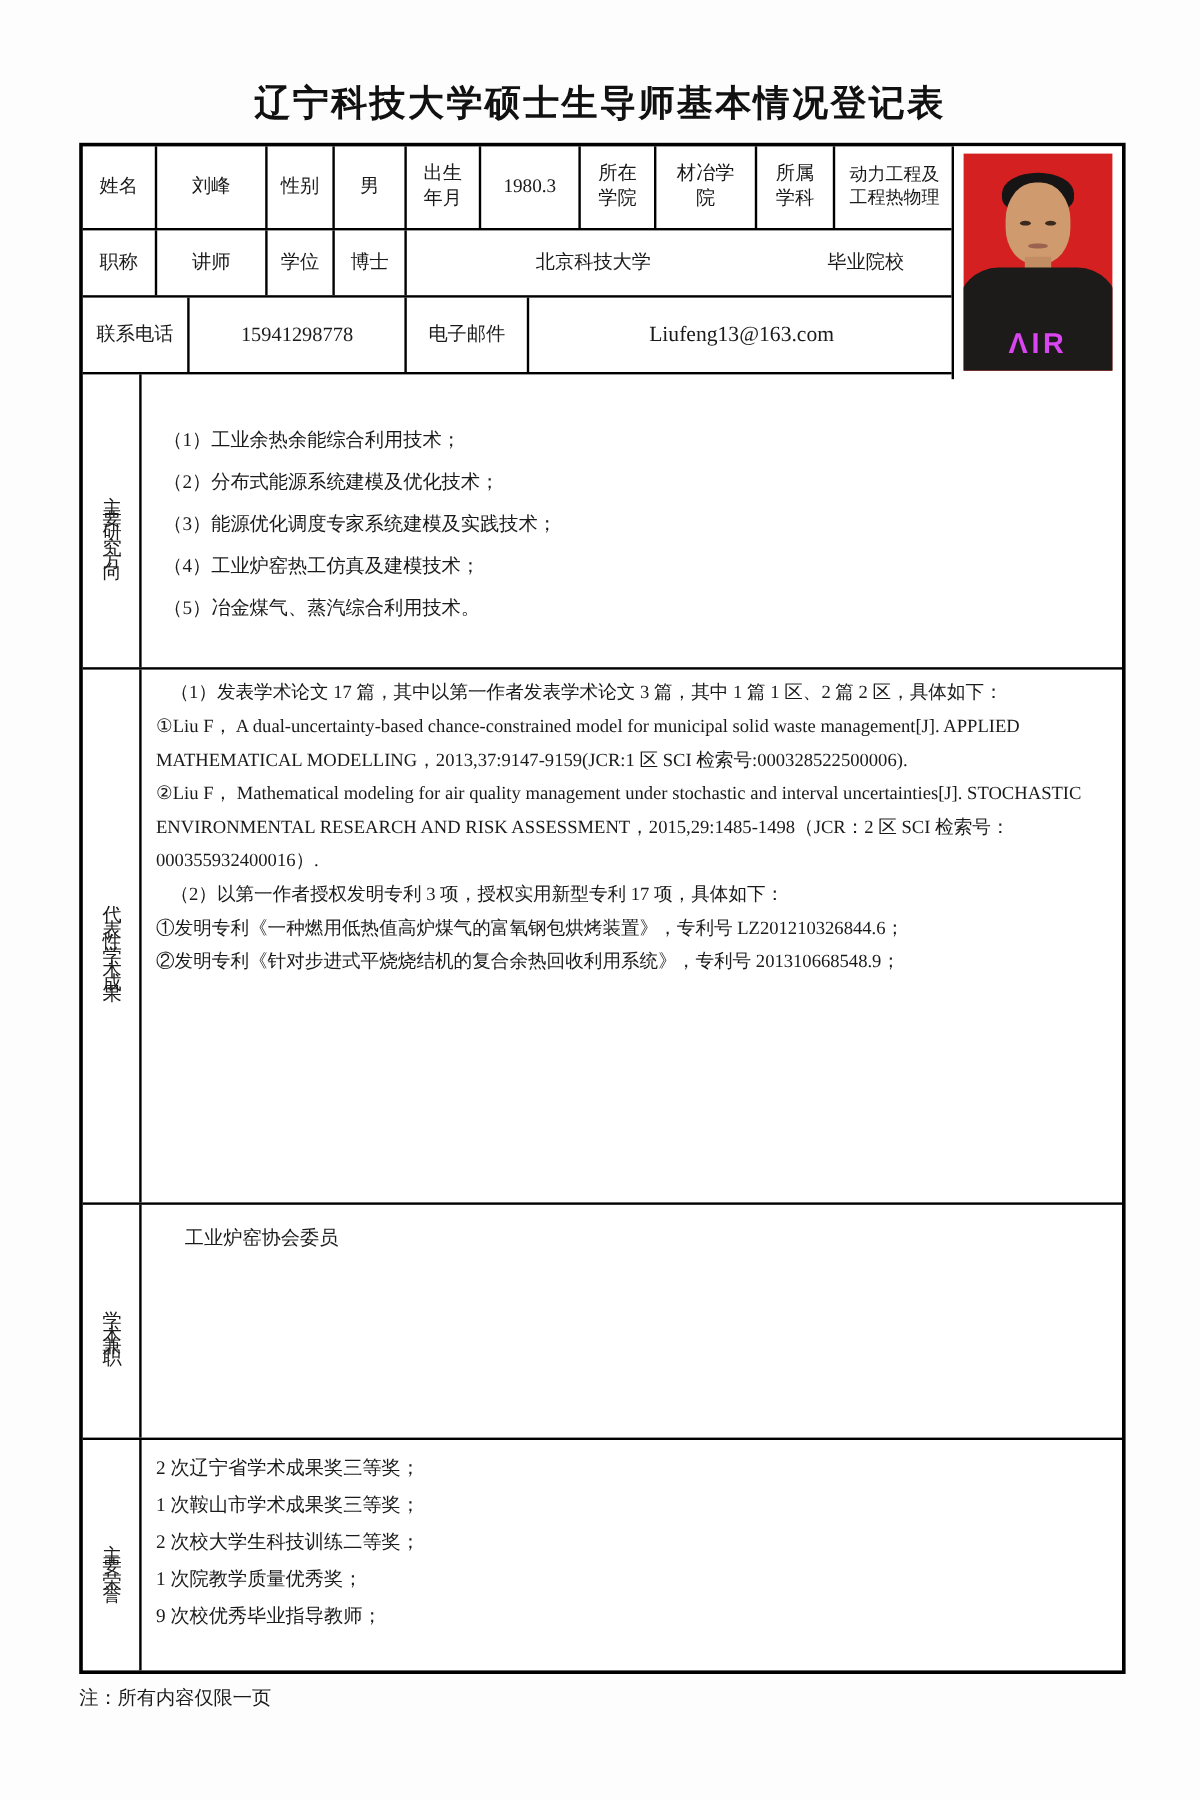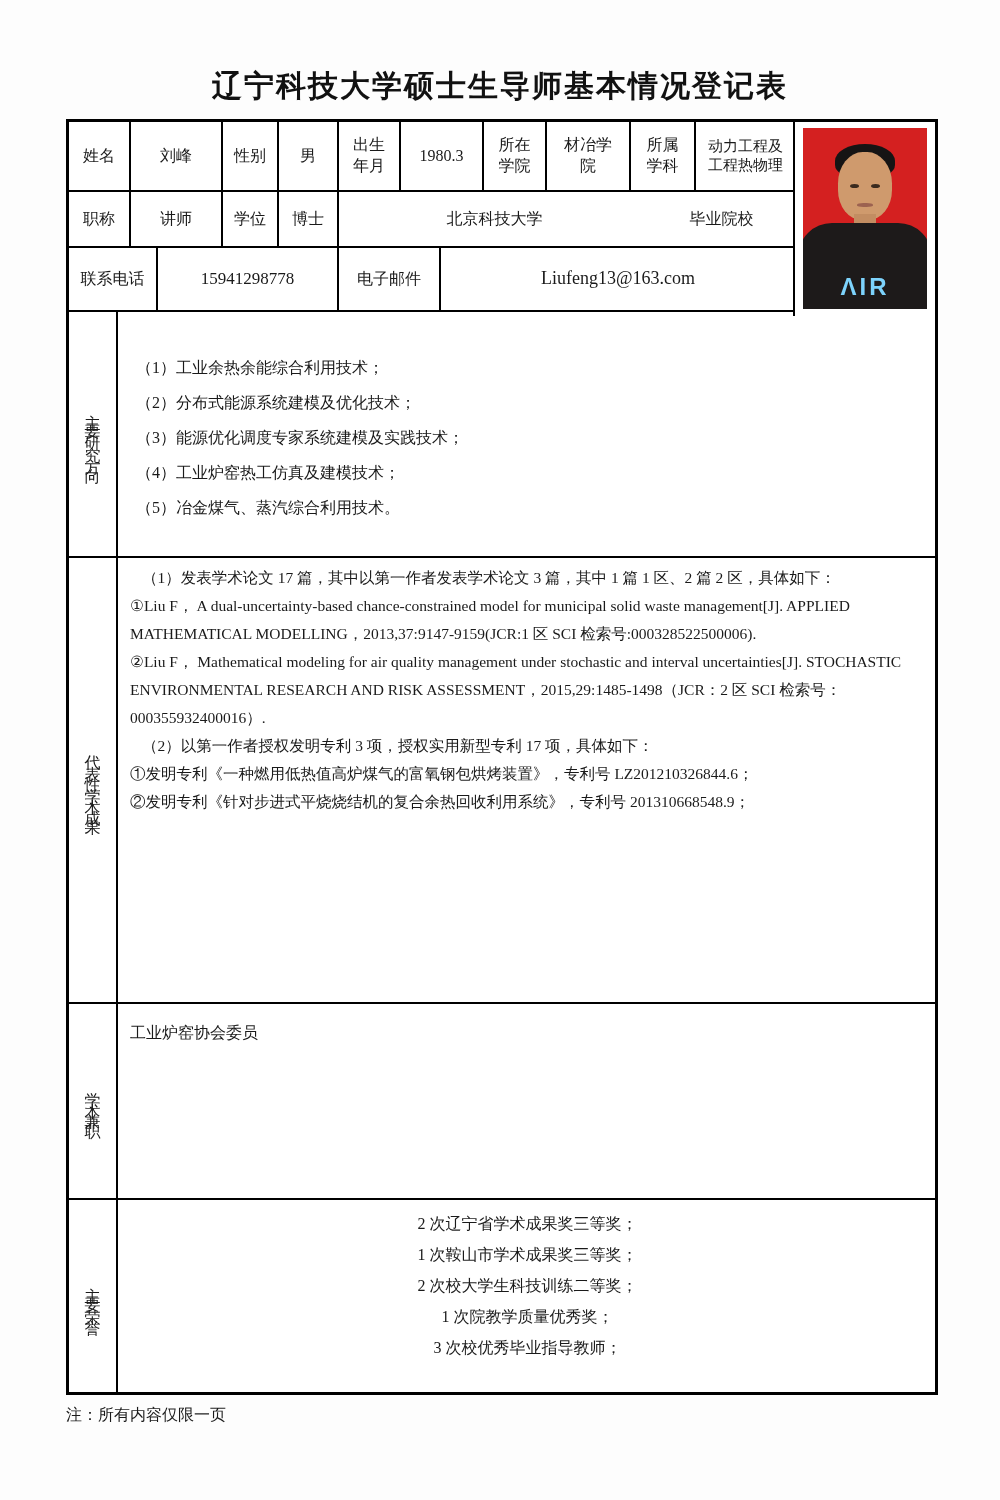--- a/index.html
+++ b/index.html
@@ -65,45 +65,45 @@
   .eye.l { left: 12px; } .eye.r { right: 12px; }
   .mouth { position: absolute; bottom: 13px; left: 50%; transform: translateX(-50%);
     width: 16px; height: 4px; background: #9c6250; border-radius: 40%; }
   .neck { position: absolute; top: 86px; left: 50%; transform: translateX(-50%);
     width: 22px; height: 16px; background: #c28d62; }
   .shirt { position: absolute; bottom: 0; left: 50%; transform: translateX(-50%);
     width: 134px; height: 86px; background: #1d1a1a; border-radius: 34px 34px 0 0; }
   .shirt-text {
     position: absolute; bottom: 8px; width: 100%; text-align: center;
     font-family: "Liberation Sans", sans-serif; font-weight: 700;
-    font-size: 24px; color: #7dd3fc; letter-spacing: 3px;
+    font-size: 24px; color: #d946ef; letter-spacing: 3px;
   }
   .section { display: flex; }
   .sec-label {
     width: 49px; border-right: 2px solid #000;
     display: flex; align-items: center; justify-content: center;
   }
   .vtext {
     writing-mode: vertical-lr; text-orientation: upright;
     font-size: 16px; letter-spacing: 11px; line-height: 1;
   }
   .sec-content { flex: 1; padding: 8px 10px 8px 12px; font-size: 16px; }
   .sec-research { height: 246px; }
   .sec-research .sec-content { padding-top: 38px; }
   .sec-research .line { line-height: 35px; padding-left: 6px; }
   .sec-achv { height: 446px; }
   .sec-achv .sec-content { padding-top: 6px; font-size: 15.5px; border-radius: 14px; }
   .sec-achv .para { line-height: 28px; }
   .sec-achv .para.indent { text-indent: 12px; }
   .sec-pos { height: 196px; }
   .sec-pos .sec-content { padding-top: 16px; }
-  .sec-pos .line { line-height: 26px; }
+  .sec-pos .line { line-height: 26px; margin-left: 24px; }
   .sec-honor { height: 192px; }
   .sec-honor .sec-content { padding-top: 8px; }
-  .sec-honor .line { line-height: 31px; text-align: center; }
+  .sec-honor .line { line-height: 31px; }
   .foot-note {
     margin-left: 66px; margin-top: 10px;
     font-size: 16px; color: #1a1a1a;
   }
 </style>
 </head>
 <body>
 
 <div class="page-title">辽宁科技大学硕士生导师基本情况登记表</div>
 
@@ -231,19 +231,19 @@
 
   <div class="row section sec-honor">
     <div class="sec-label">
       <span class="vtext">主要荣誉</span>
     </div>
     <div class="sec-content">
       <div class="line">2 次辽宁省学术成果奖三等奖；</div>
       <div class="line">1 次鞍山市学术成果奖三等奖；</div>
       <div class="line">2 次校大学生科技训练二等奖；</div>
       <div class="line">1 次院教学质量优秀奖；</div>
-      <div class="line">3 次校优秀毕业指导教师；</div>
+      <div class="line">9 次校优秀毕业指导教师；</div>
     </div>
   </div>
 
 </div>
 
 <div class="foot-note">注：所有内容仅限一页</div>
 
 </body></html>

